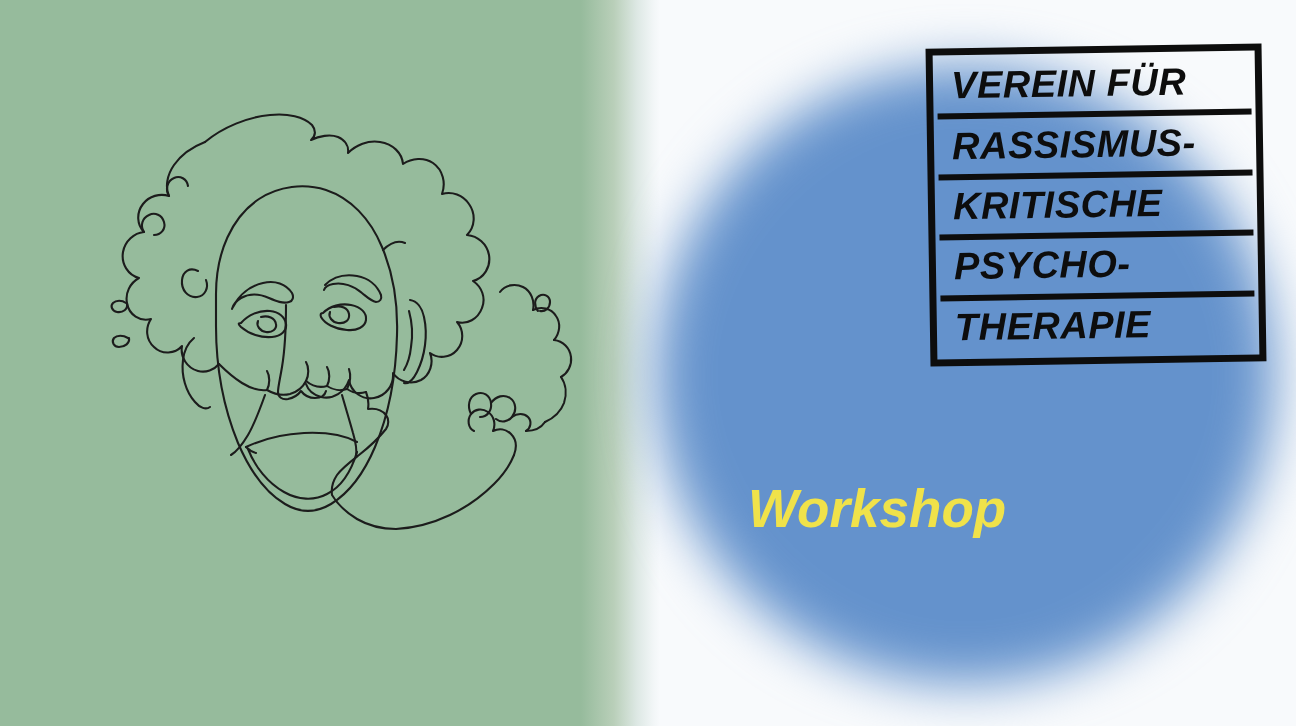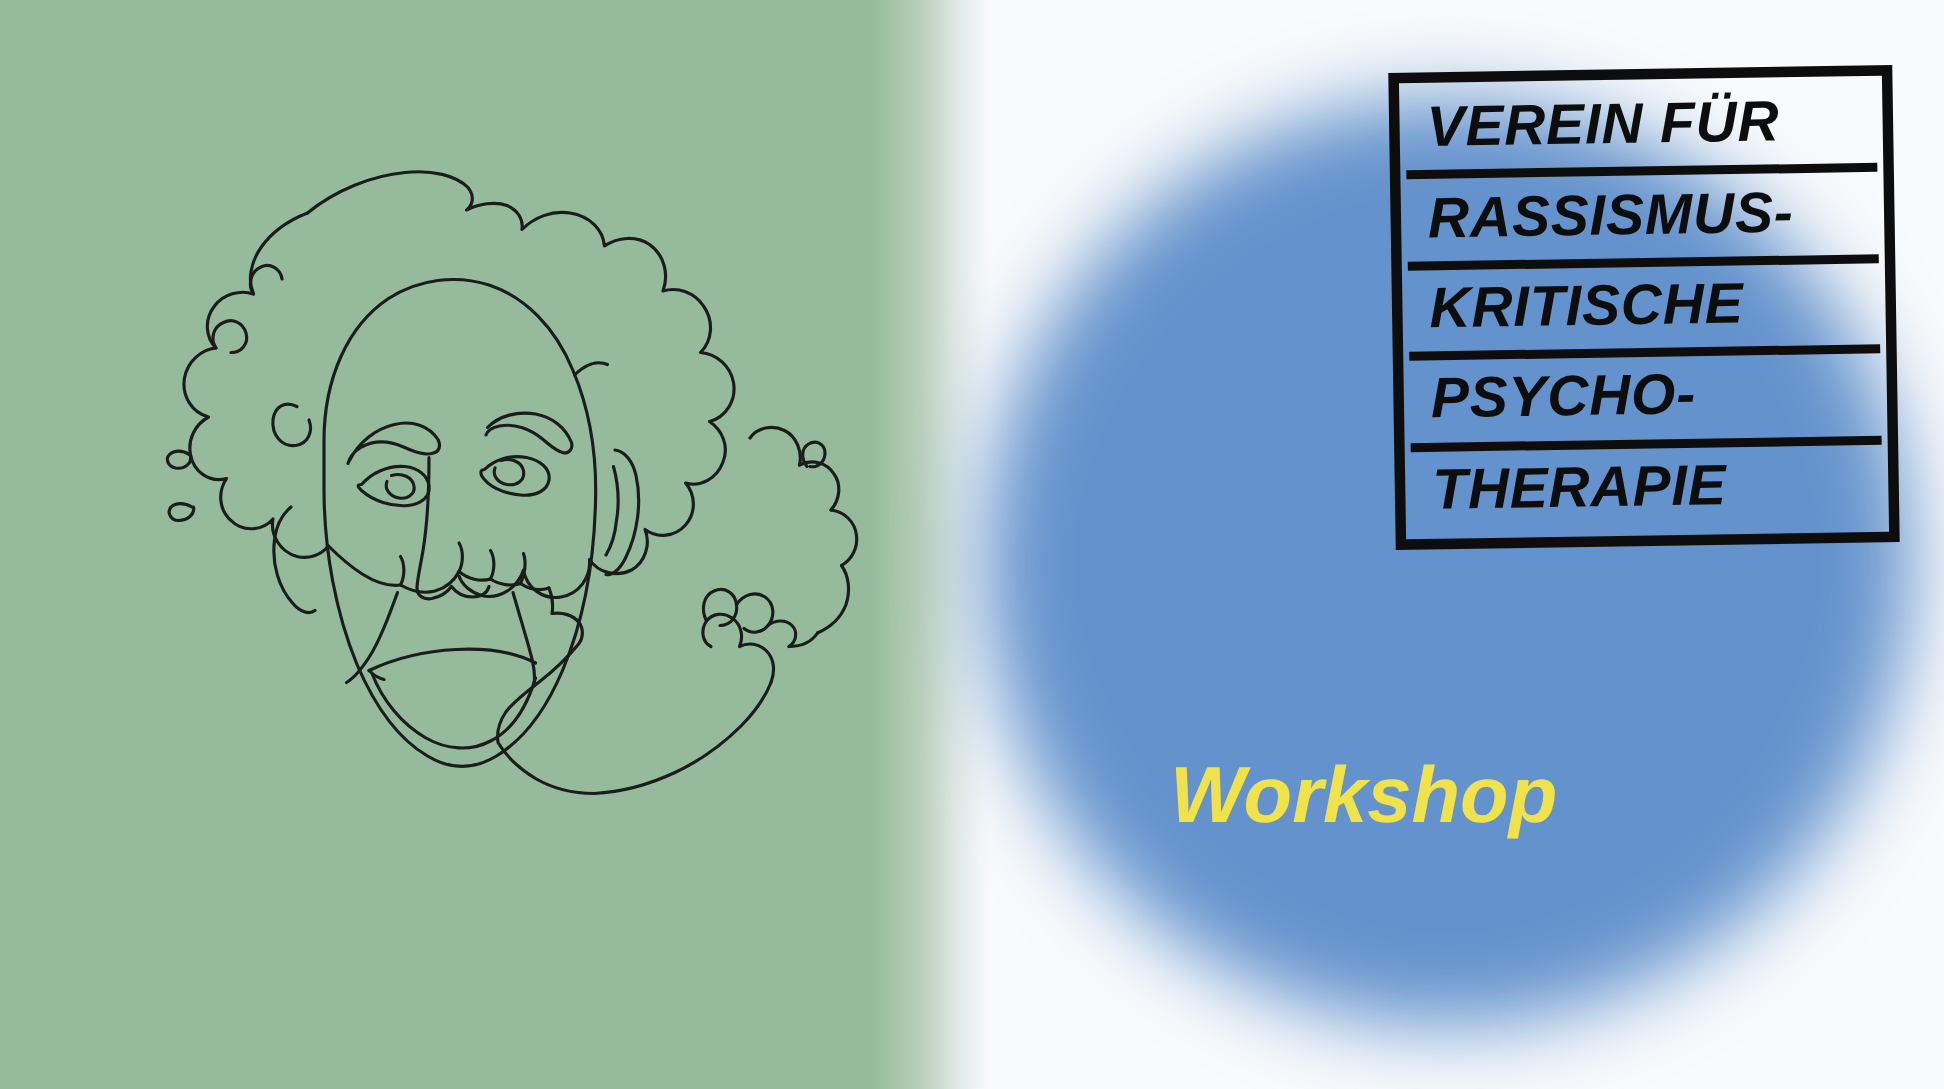--- a/index.html
+++ b/index.html
@@ -111,23 +111,22 @@
     color: #0d0d0d;
     white-space: nowrap;
     line-height: 1;
     transform: translateY(-1px);
   }
 
   
   .event-text {
     position: absolute;
     left: 748px;
-    top: 500px;
+    top: 478px;
     width: 460px;
-    margin-left: 32px;
   }
   .event-line {
     font-family: "Liberation Sans", sans-serif;
     font-style: italic;
     font-weight: bold;
     font-size: 53px;
     line-height: 1.18;
     color: #F0E24A;
     white-space: nowrap;
   }

